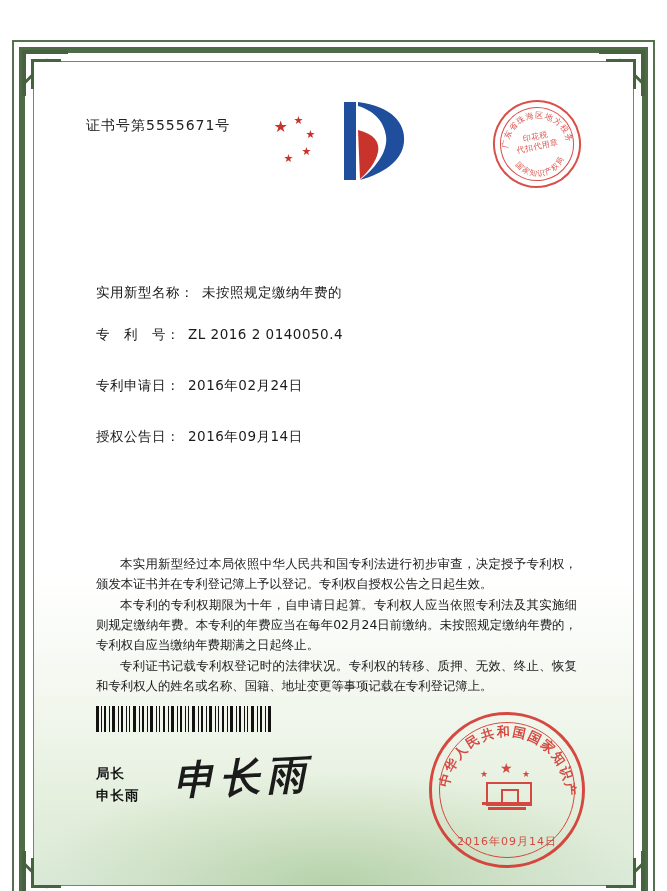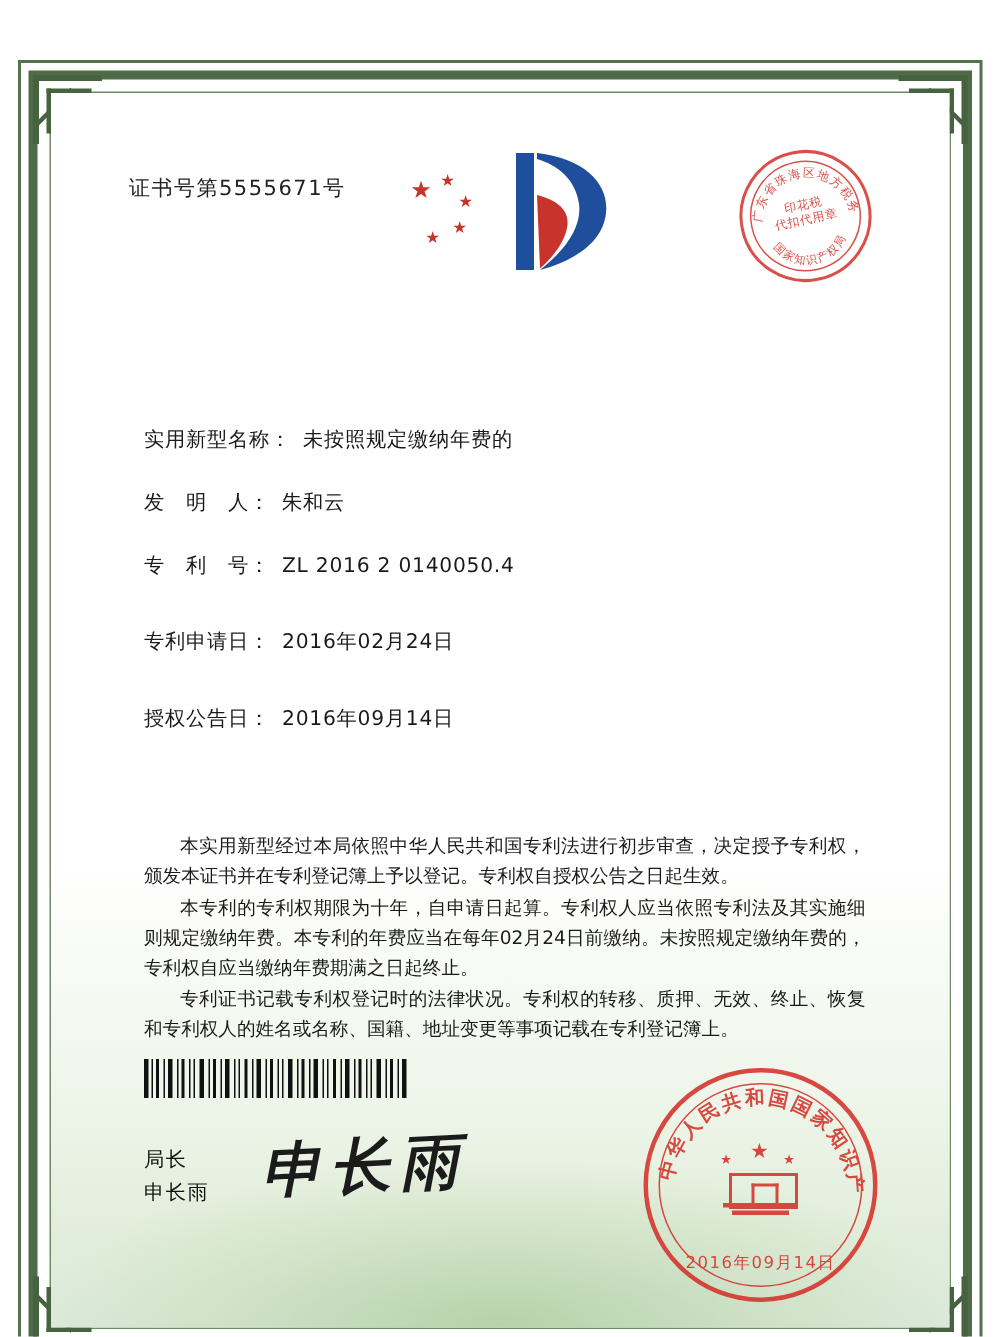--- a/index.html
+++ b/index.html
@@ -239,20 +239,21 @@
 
   
   .sig-block {
     position: absolute;
     left: 62px;
     top: 700px;
     font-size: 13.5px;
     color: #111;
     line-height: 22px;
     letter-spacing: 1px;
+    font-weight: bold;
   }
   .sig-hand {
     position: absolute;
     left: 140px;
     top: 688px;
     font-family: "DejaVu Serif", "Liberation Serif", serif;
     font-size: 40px;
     font-style: italic;
     font-weight: bold;
     color: #1b1b1b;
@@ -430,24 +431,20 @@
         </text>
       </svg>
       <div class="mid-text">印花税<br>代扣代用章</div>
     </div>
 
 
     <div class="fields">
       <div class="field-row">
         <span class="field-label">实用新型名称：</span>
         <span class="field-value">未按照规定缴纳年费的</span>
-      </div>
-      <div class="field-row">
-        <span class="field-label">发　明　人：</span>
-        <span class="field-value">朱和云</span>
       </div>
       <div class="field-row tall">
         <span class="field-label">专　利　号：</span>
         <span class="field-value">ZL 2016 2 0140050.4</span>
       </div>
       <div class="field-row tall">
         <span class="field-label">专利申请日：</span>
         <span class="field-value">2016年02月24日</span>
       </div>
       <div class="field-row">

